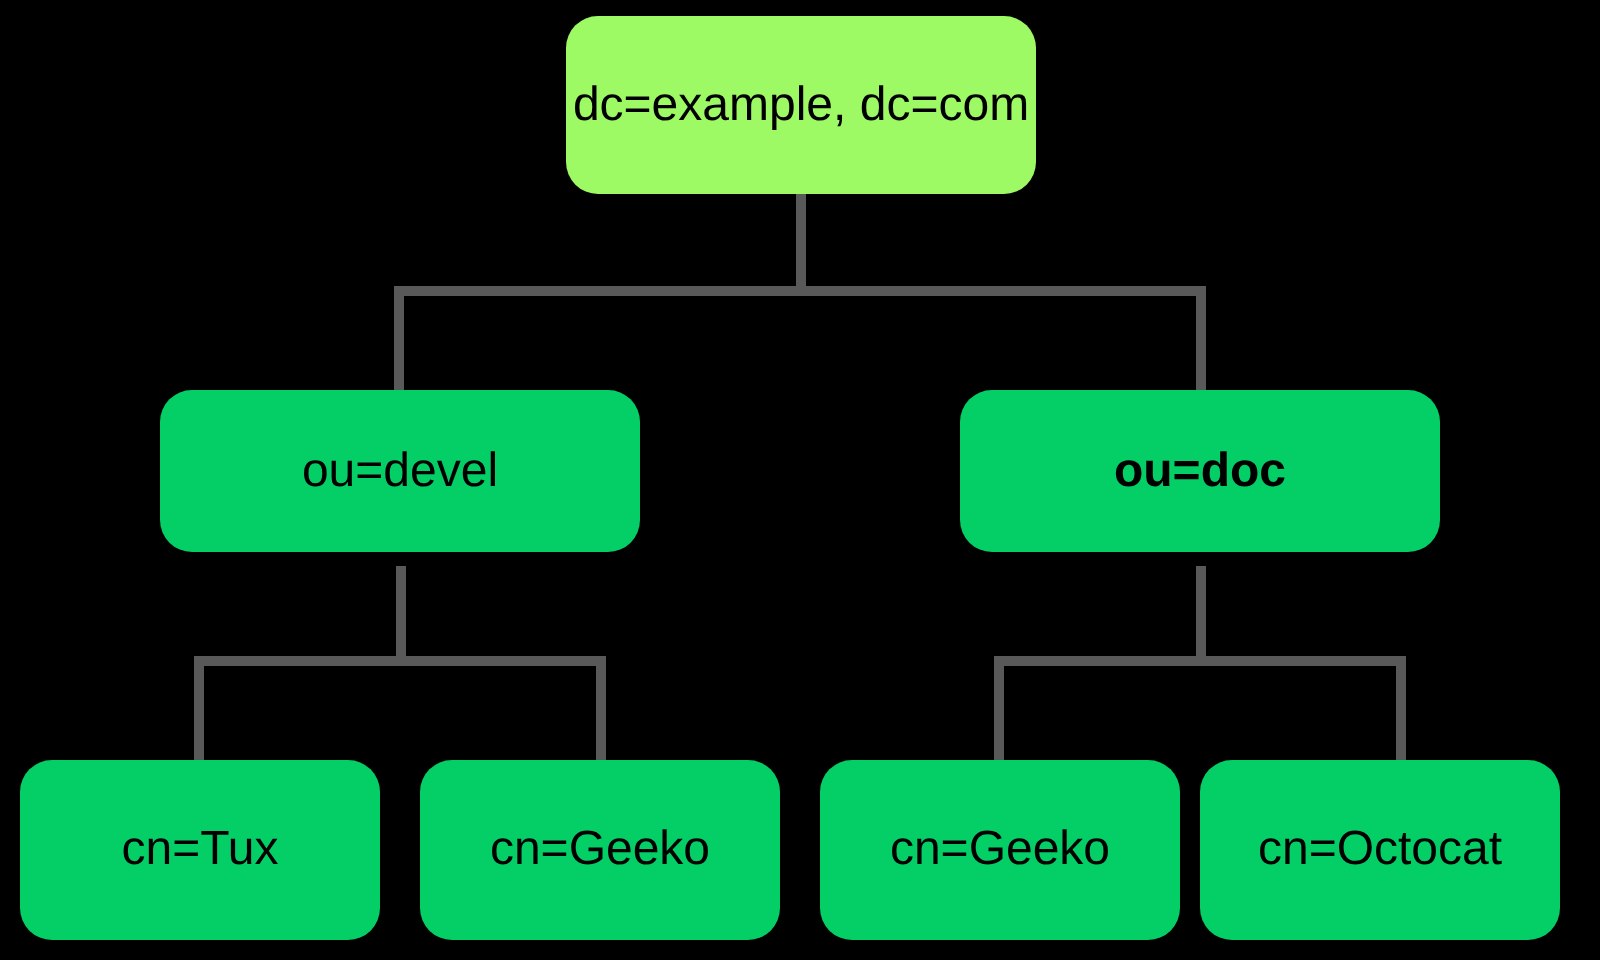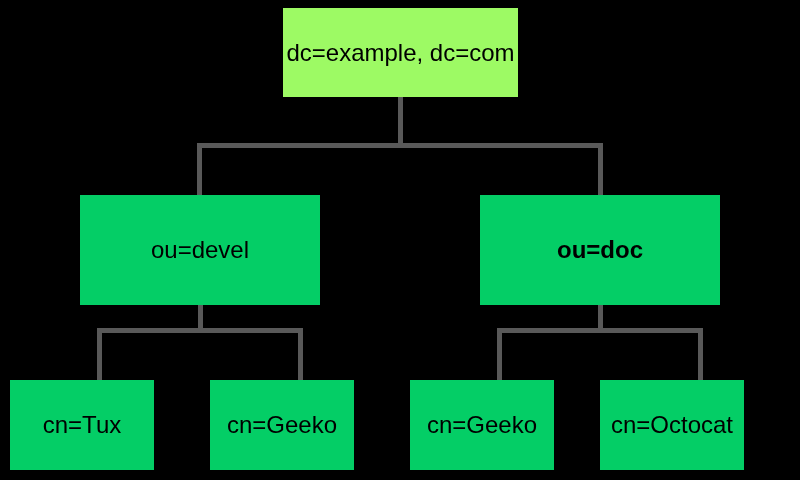--- a/index.html
+++ b/index.html
@@ -10,46 +10,46 @@
   .stage {
     position: relative;
     width: 800px;
     height: 480px;
     background: var(--bg, #000000);
     overflow: hidden;
     font-family: "Liberation Sans", "DejaVu Sans", sans-serif;
   }
   .node {
     position: absolute;
-    border-radius: 0;
+    border-radius: 16px;
     display: flex;
     align-items: center;
     justify-content: center;
     color: var(--text, #000000);
     font-size: 24px;
     line-height: 1;
     box-sizing: border-box;
   }
   .node-root {
     left: 283px; top: 8px;
     width: 235px; height: 89px;
     background: var(--root-fill, #9dfa64);
   }
   .node-green {
     background: var(--node-fill, #04ce66);
   }
   .node-ou {
     top: 195px;
-    width: 240px; height: 110px;
+    width: 240px; height: 81px;
   }
   .node-ou-devel { left: 80px; }
   .node-ou-doc   { left: 480px; font-weight: bold; }
   .node-cn {
     top: 380px;
-    width: 144px; height: 90px;
+    width: 180px; height: 90px;
   }
   .node-cn-tux     { left: 10px;  }
   .node-cn-wilber  { left: 210px; }
   .node-cn-geeko   { left: 410px; }
   .node-cn-octocat { left: 600px; }
 
   .conn {
     position: absolute;
     background: var(--line, #595959);
   }

